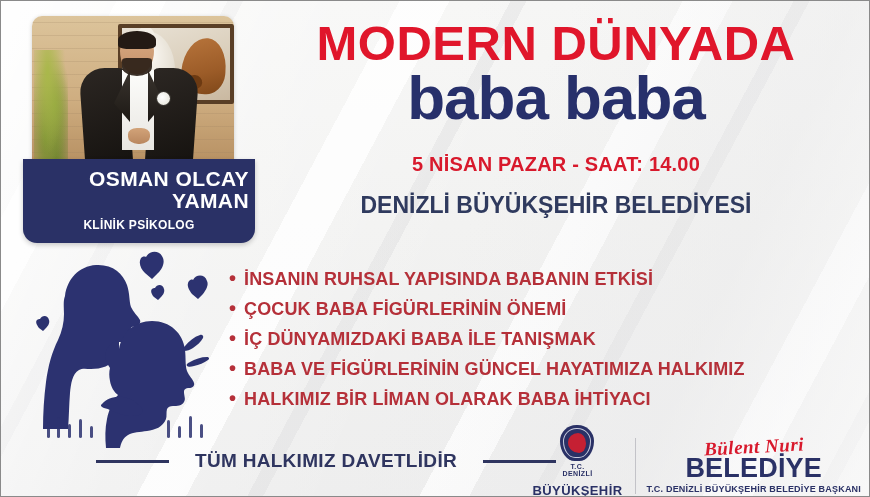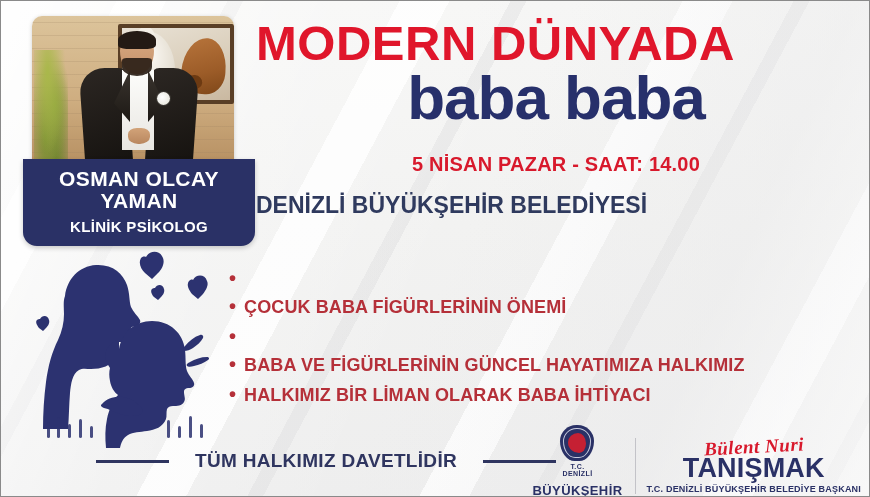--- a/index.html
+++ b/index.html
@@ -185,39 +185,40 @@
     text-align: center;
     color: #ffffff;
     box-shadow: 0 2px 5px rgba(0,0,0,0.20);
   }
   .name-plate .nm {
     font-size: 21px;
     font-weight: bold;
     letter-spacing: 0.4px;
     line-height: 1.06;
     white-space: pre-line;
+    text-align: right;
   }
   .name-plate .role {
     margin-top: 5px;
-    font-size: 15px;
+    font-size: 12px;
     font-weight: bold;
     letter-spacing: 0.3px;
   }
 
   
   .silhouette { position:absolute; left: 6px; top: 243px; width: 232px; height: 205px; }
   .silhouette svg { display:block; width: 100%; height: 100%; }
 
   
   .headline-1 {
     position: absolute;
     left: 255px;
     top: 18px;
     width: 600px;
-    text-align: left;
+    text-align: center;
     color: #e0162b;
     font-size: 49px;
     font-weight: bold;
     letter-spacing: 0.5px;
     line-height: 1;
     white-space: nowrap;
   }
   .headline-2 {
     position: absolute;
     left: 255px;
@@ -241,20 +242,21 @@
     font-size: 20px;
     font-weight: bold;
     letter-spacing: 0.2px;
     white-space: nowrap;
   }
   .venue {
     position: absolute;
     left: 255px;
     top: 190px;
     width: 600px;
+    text-align: center;
     color: #2f3a5e;
     font-size: 23px;
     font-weight: bold;
     line-height: 1.26;
     white-space: nowrap;
   }
 
   
   .topics {
     position: absolute;
@@ -429,27 +431,29 @@
   <div class="headline-2">baba baba</div>
 
   <div class="datetime">5 NİSAN PAZAR - SAAT: 14.00</div>
   <div class="venue">
     <div>DENİZLİ BÜYÜKŞEHİR BELEDİYESİ</div>
   </div>
 
   <div class="topics">
     <div class="topic">
       <span class="dot">•</span>
+      <span>İNSANIN RUHSAL YAPISINDA BABANIN ETKİSİ</span>
     </div>
     <div class="topic">
       <span class="dot">•</span>
       <span>ÇOCUK BABA FİGÜRLERİNİN ÖNEMİ</span>
     </div>
     <div class="topic">
       <span class="dot">•</span>
+      <span>İÇ DÜNYAMIZDAKİ BABA İLE TANIŞMAK</span>
     </div>
     <div class="topic">
       <span class="dot">•</span>
       <span>BABA VE FİGÜRLERİNİN GÜNCEL HAYATIMIZA HALKIMIZ</span>
     </div>
     <div class="topic">
       <span class="dot">•</span>
       <span>HALKIMIZ BİR LİMAN OLARAK BABA İHTİYACI</span>
     </div>
   </div>
@@ -468,18 +472,18 @@
       <div class="muni-l1">T.C.
 DENİZLİ</div>
       <div class="muni-l2">BÜYÜKŞEHİR</div>
       <div class="muni-l3">BELEDİYESİ</div>
     </div>
 
     <div class="divider-v"></div>
 
     <div class="mayor">
       <div class="mayor-first">Bülent Nuri</div>
-      <div class="mayor-last">TANIŞMAK</div>
+      <div class="mayor-last">BELEDİYE</div>
       <div class="mayor-title">T.C. DENİZLİ BÜYÜKŞEHİR BELEDİYE BAŞKANI</div>
     </div>
   </div>
 
 </div>
 
 </body></html>

